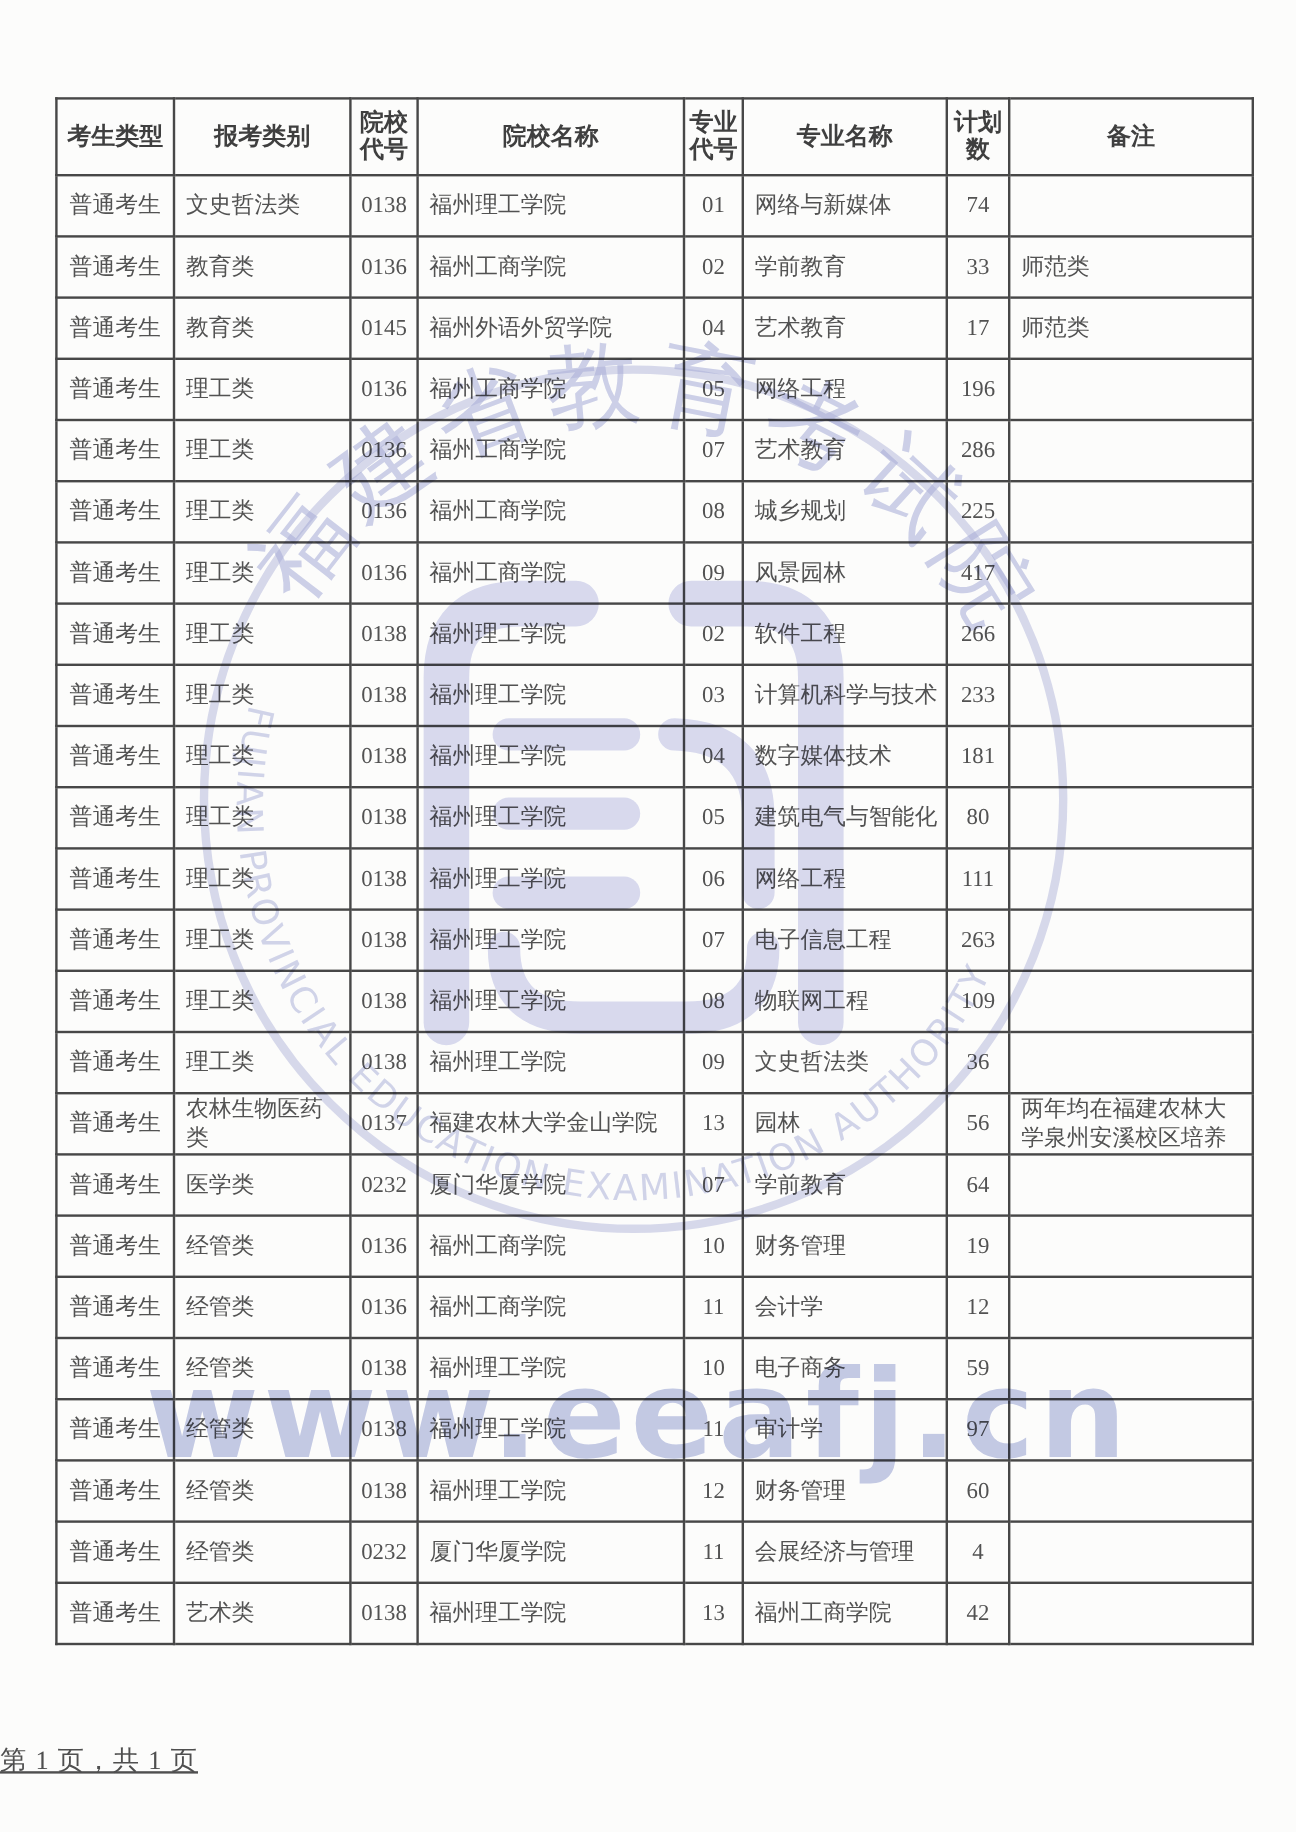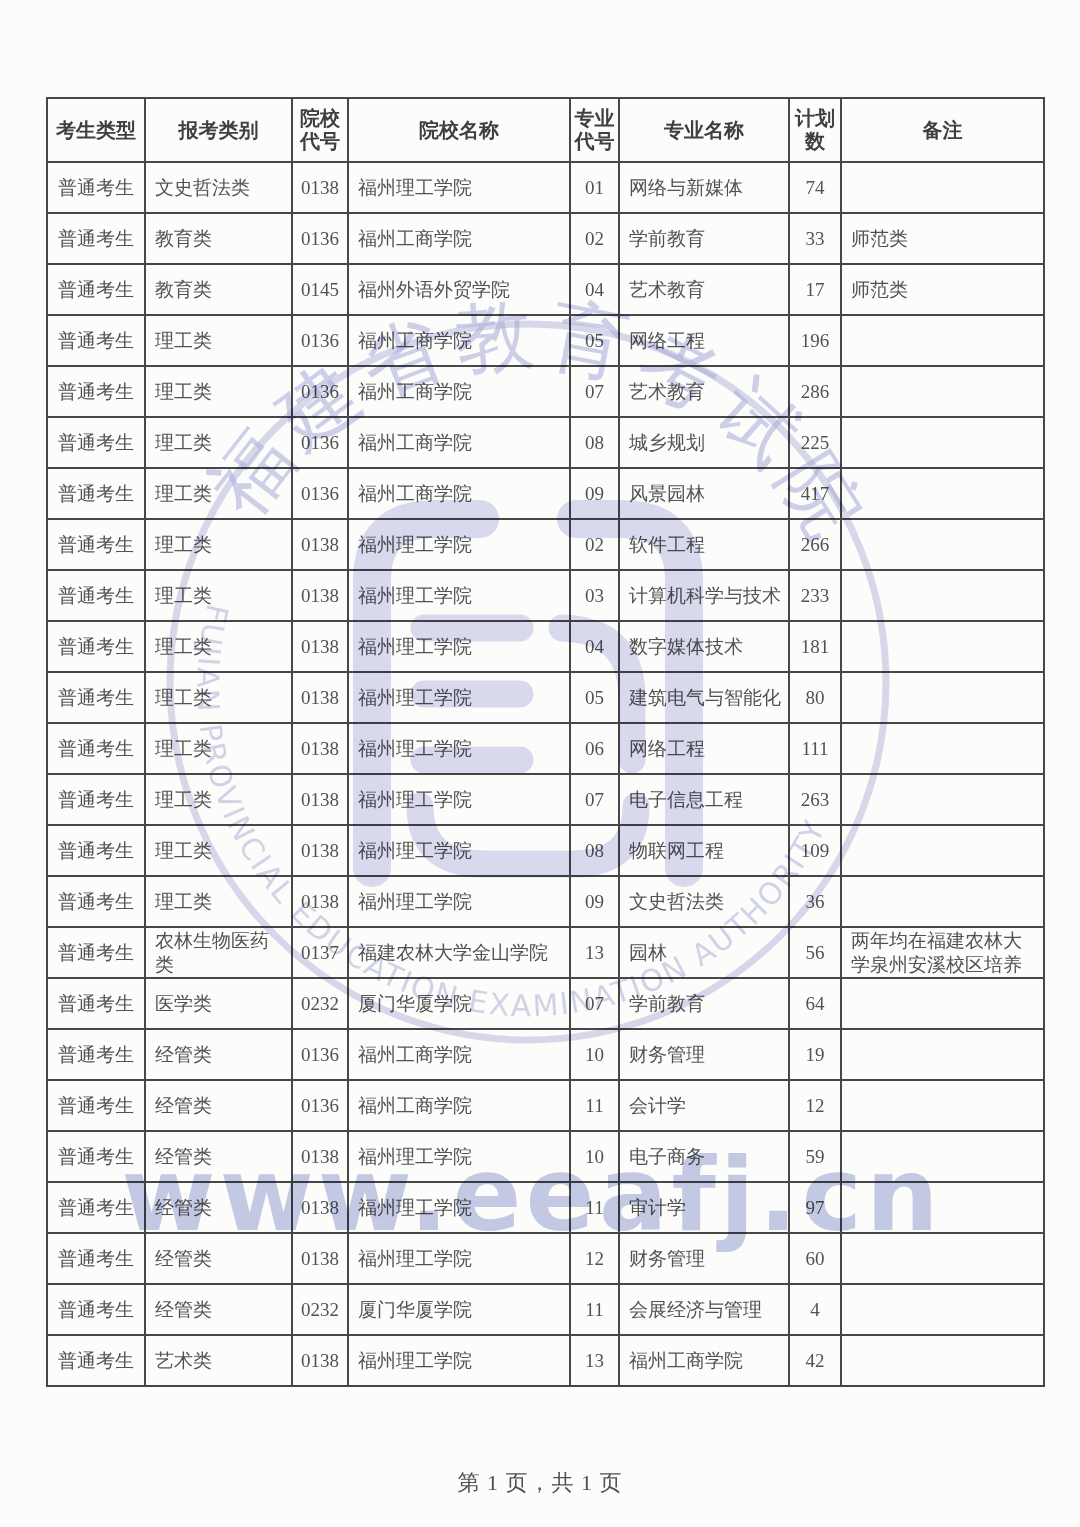--- a/index.html
+++ b/index.html
@@ -2,21 +2,21 @@
 <html><head>
 <meta charset="utf-8">
 <style>
   html,body { margin:0; padding:0; }
   body {
     width:1080px; height:1527px; position:relative; overflow:hidden;
     background:#fcfcfb;
     font-family:"Liberation Serif","DejaVu Serif",serif;
     color:#4c4c4c;
   }
-  .sheet { position:absolute; inset:0;margin-top:16px; }
+  .sheet { position:absolute; inset:0; }
 
   
   table.plan {
     position:absolute; left:46px; top:81px; width:997px;
     border-collapse:collapse; table-layout:fixed; z-index:1;
   }
   table.plan th, table.plan td {
     border:2px solid #474747;
     overflow:hidden;
   }
@@ -33,22 +33,23 @@
 
   
   .watermark {
     position:absolute; left:0; top:0; z-index:3;
     pointer-events:none; mix-blend-mode:multiply;
   }
 
   
   .footer {
     position:absolute; left:0; top:1452px; width:100%;
-    text-align:center; font-size:22px; color:#4f4f4f; z-index:2;
+    font-size:22px; color:#4f4f4f; z-index:2;
     letter-spacing:1px;
+    text-decoration:underline;
   }
 </style>
 </head>
 <body>
 
 <div class="sheet">
 
   <table class="plan">
     <colgroup>
       <col style="width:98px">

